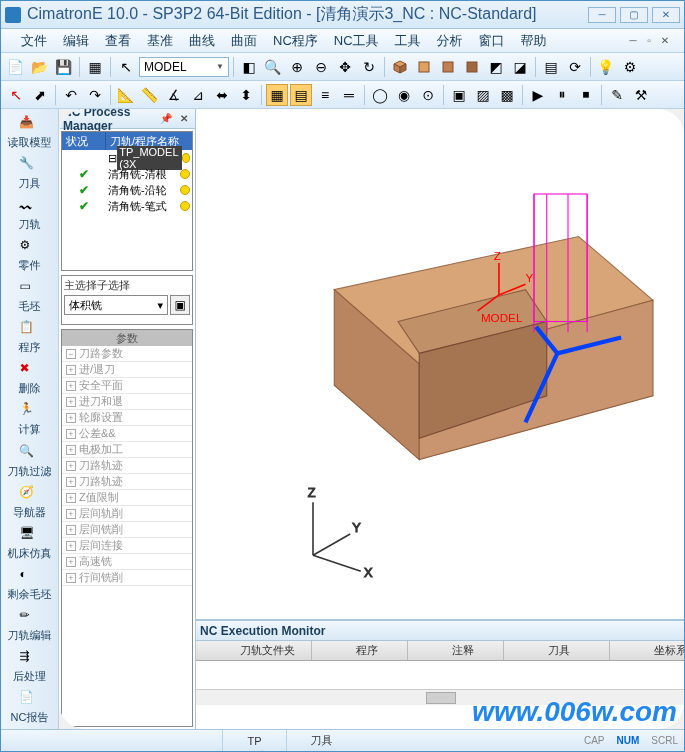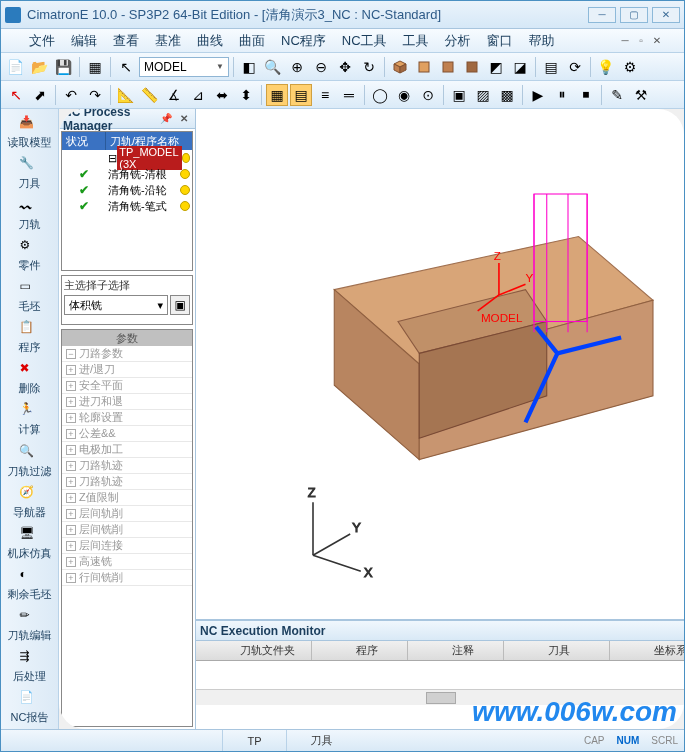--- a/index.html
+++ b/index.html
@@ -2,25 +2,25 @@
 <html><head>
 <meta charset="utf-8">
 <style>
 * { box-sizing: border-box; margin: 0; padding: 0; font-family: "Microsoft YaHei", "SimSun", Arial, sans-serif; }
 body { background: #fff; width: 685px; height: 752px; overflow: hidden; font-size: 12px; }
 
 .window { width: 685px; height: 752px; border: 1px solid #4a90c2; background: #f0f0f0; display: flex; flex-direction: column; }
 
 .titlebar { height: 28px; background: linear-gradient(#eaf3fb, #d6e8f7); display: flex; align-items: center; padding: 0 4px; border-bottom: 1px solid #a8c5de; }
 .titlebar .app-icon { width: 16px; height: 16px; background: #2b7bbd; border-radius: 2px; margin-right: 6px; }
-.titlebar .title { flex: 1; color: #2d5a87; font-size: 13px; }
+.titlebar .title { flex: 1; color: #2d5a87; font-size: 16px; }
 .win-btns { display: flex; gap: 4px; }
 .win-btn { width: 28px; height: 16px; border: 1px solid #8db9d9; background: #e8f1f9; display: flex; align-items: center; justify-content: center; font-size: 10px; color: #3a6a96; cursor: pointer; }
 
-.menubar { height: 24px; background: linear-gradient(#f7fbff, #e4f0fa); display: flex; align-items: center; padding: 0 20px; border-bottom: 1px solid #b8d2e8; }
+.menubar { height: 24px; background: linear-gradient(#f7fbff, #e4f0fa); display: flex; align-items: center; padding: 0 12px; border-bottom: 1px solid #b8d2e8; }
 .menubar .menu-item { padding: 2px 8px; color: #1a3d5c; cursor: pointer; font-size: 13px; }
 .menubar .inner-close { margin-left: auto; display: flex; gap: 2px; }
 .menubar .inner-btn { width: 14px; height: 14px; font-size: 10px; color: #555; cursor: pointer; display: flex; align-items: center; justify-content: center; }
 
 .toolbar { height: 28px; background: linear-gradient(#f4f9fe, #dbebf8); display: flex; align-items: center; padding: 0 4px; border-bottom: 1px solid #b8d2e8; gap: 2px; }
 .tb-btn { width: 22px; height: 22px; display: flex; align-items: center; justify-content: center; border: 1px solid transparent; cursor: pointer; font-size: 14px; }
 .tb-sep { width: 1px; height: 20px; background: #b0c8dd; margin: 0 2px; }
 .tb-dropdown { height: 20px; border: 1px solid #8fb5d4; background: #fff; padding: 0 4px; min-width: 90px; display: flex; align-items: center; font-size: 12px; }
 .tb-dropdown .arrow { margin-left: auto; font-size: 8px; color: #555; }
 
@@ -41,21 +41,21 @@
 .panel-header .pin, .panel-header .close { margin-left: 4px; width: 14px; height: 14px; display: flex; align-items: center; justify-content: center; cursor: pointer; font-size: 10px; color: #555; }
 .panel-header .title-text { flex: 1; }
 
 .proc-list { flex: 0 0 140px; border: 1px solid #888; margin: 2px; background: #fff; overflow: auto; }
 .proc-headers { display: flex; background: #3a72c2; color: #fff; font-size: 11px; height: 18px; }
 .proc-headers .col1 { width: 44px; padding: 2px 4px; border-right: 1px solid #2a5a9a; }
 .proc-headers .col2 { flex: 1; padding: 2px 4px; }
 .proc-row { display: flex; height: 16px; align-items: center; font-size: 11px; }
 .proc-row .status { width: 44px; display: flex; align-items: center; justify-content: center; }
 .proc-row .name { flex: 1; padding-left: 2px; display: flex; align-items: center; }
-.proc-row.selected .name-text { background: #b91c1c; color: #fff; padding: 0 2px; }
+.proc-row.selected .name-text { background: #404040; color: #fff; padding: 0 2px; }
 .proc-row .bulb { width: 10px; height: 10px; border-radius: 50%; background: #ffd700; border: 1px solid #c0a000; margin-left: auto; margin-right: 2px; }
 .check { color: #1a9a1a; font-weight: bold; font-size: 12px; }
 
 .sel-panel { border: 1px solid #888; margin: 2px; padding: 2px; height: 50px; }
 .sel-labels { display: flex; font-size: 11px; color: #333; margin-bottom: 2px; }
 .sel-controls { display: flex; gap: 2px; }
 .sel-dropdown { flex: 1; height: 20px; border: 1px solid #888; background: #fff; display: flex; align-items: center; padding: 0 4px; font-size: 11px; }
 .sel-btn { width: 20px; height: 20px; border: 1px solid #888; background: #f0f0f0; cursor: pointer; display: flex; align-items: center; justify-content: center; font-size: 12px; }
 
 .param-panel { flex: 1; border: 1px solid #888; margin: 2px; overflow: auto; }

